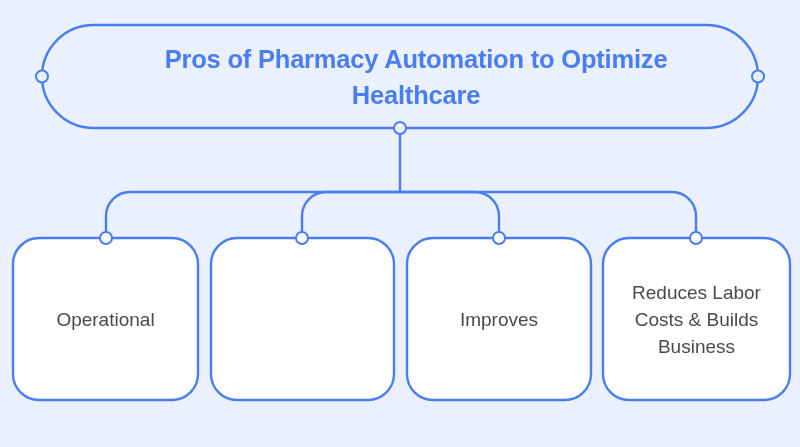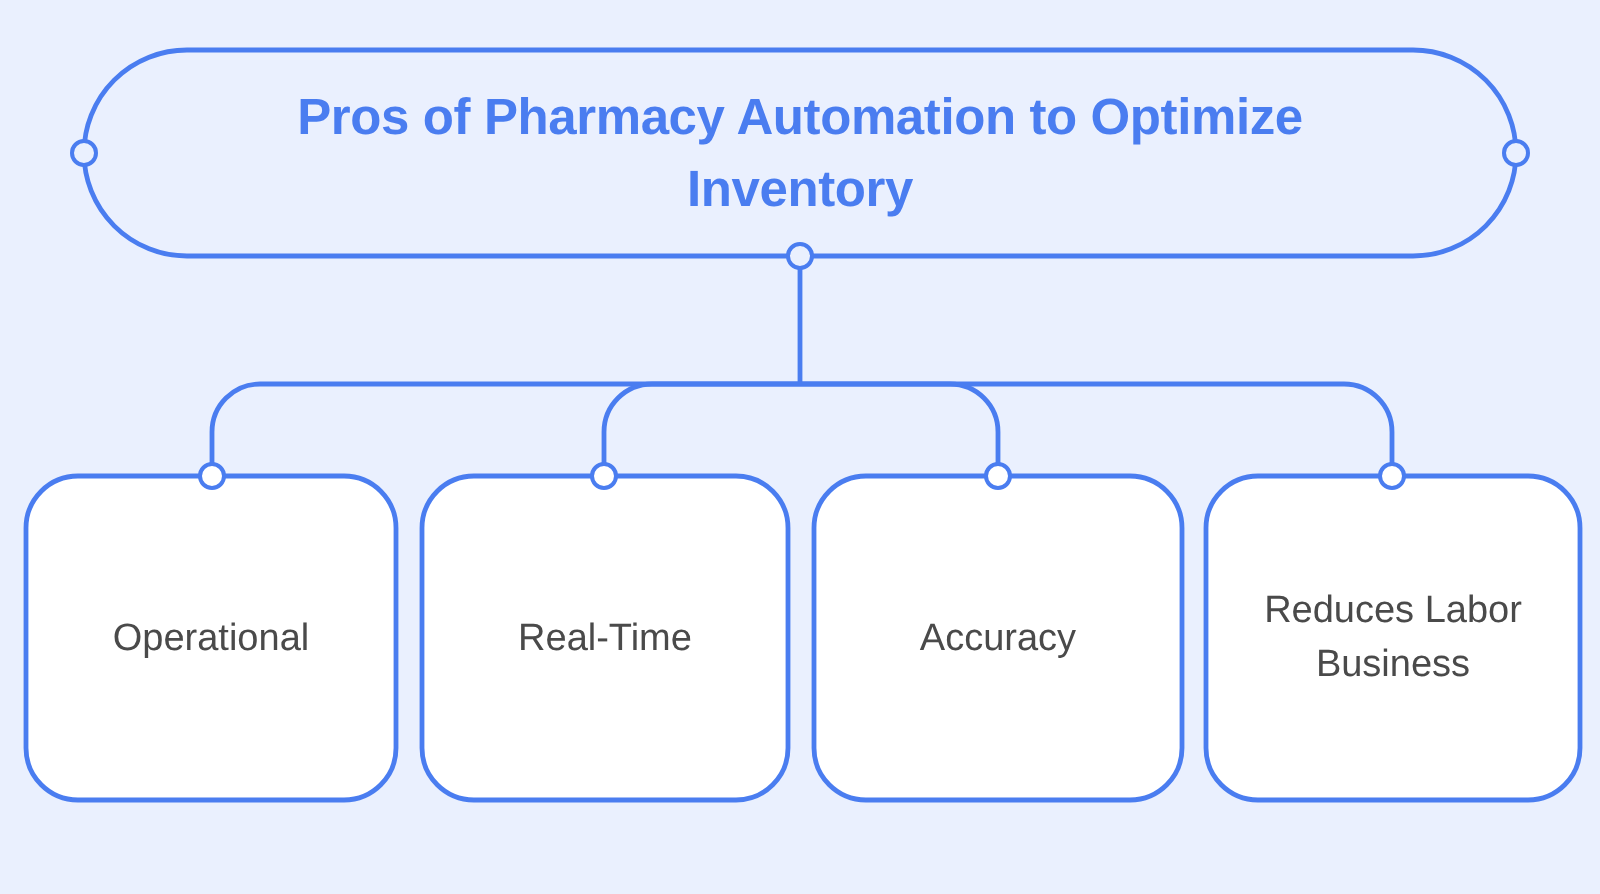--- a/index.html
+++ b/index.html
@@ -27,21 +27,21 @@
   }
   .node-label {
     position: absolute;
     display: flex;
     align-items: center;
     justify-content: center;
     text-align: center;
     box-sizing: border-box;
   }
   #root-label {
-    left: 60px;
+    left: 76px;
     top: 25px;
     width: 680px;
     height: 103px;
     color: #4a7df0;
     font-size: 25.5px;
     font-weight: bold;
     line-height: 36px;
     letter-spacing: -0.2px;
     padding: 0 10px;
   }
@@ -90,42 +90,42 @@
 
     <circle cx="106" cy="238" r="6" fill="#ffffff" stroke="#4a7df0" stroke-width="2"></circle>
     <circle cx="302" cy="238" r="6" fill="#ffffff" stroke="#4a7df0" stroke-width="2"></circle>
     <circle cx="499" cy="238" r="6" fill="#ffffff" stroke="#4a7df0" stroke-width="2"></circle>
     <circle cx="696" cy="238" r="6" fill="#ffffff" stroke="#4a7df0" stroke-width="2"></circle>
   </svg>
 
   <div class="node-label" id="root-label">
     <div>
       <span class="txt">Pros of Pharmacy Automation to Optimize</span>
-      <span class="txt">Inventory</span>
+      <span class="txt">Healthcare</span>
     </div>
   </div>
 
   <div class="node-label child-label" id="child-label-0">
     <div>
       <div>Operational</div>
     </div>
   </div>
 
   <div class="node-label child-label" id="child-label-1">
     <div>
-      <div>Real-Time</div>
     </div>
   </div>
 
   <div class="node-label child-label" id="child-label-2">
     <div>
-      <div>Accuracy</div>
+      <div>Improves</div>
     </div>
   </div>
 
   <div class="node-label child-label" id="child-label-3">
     <div>
       <div>Reduces Labor</div>
+      <div>Costs &amp; Builds</div>
       <div>Business</div>
     </div>
   </div>
 
 </div>
 
 </body></html>

